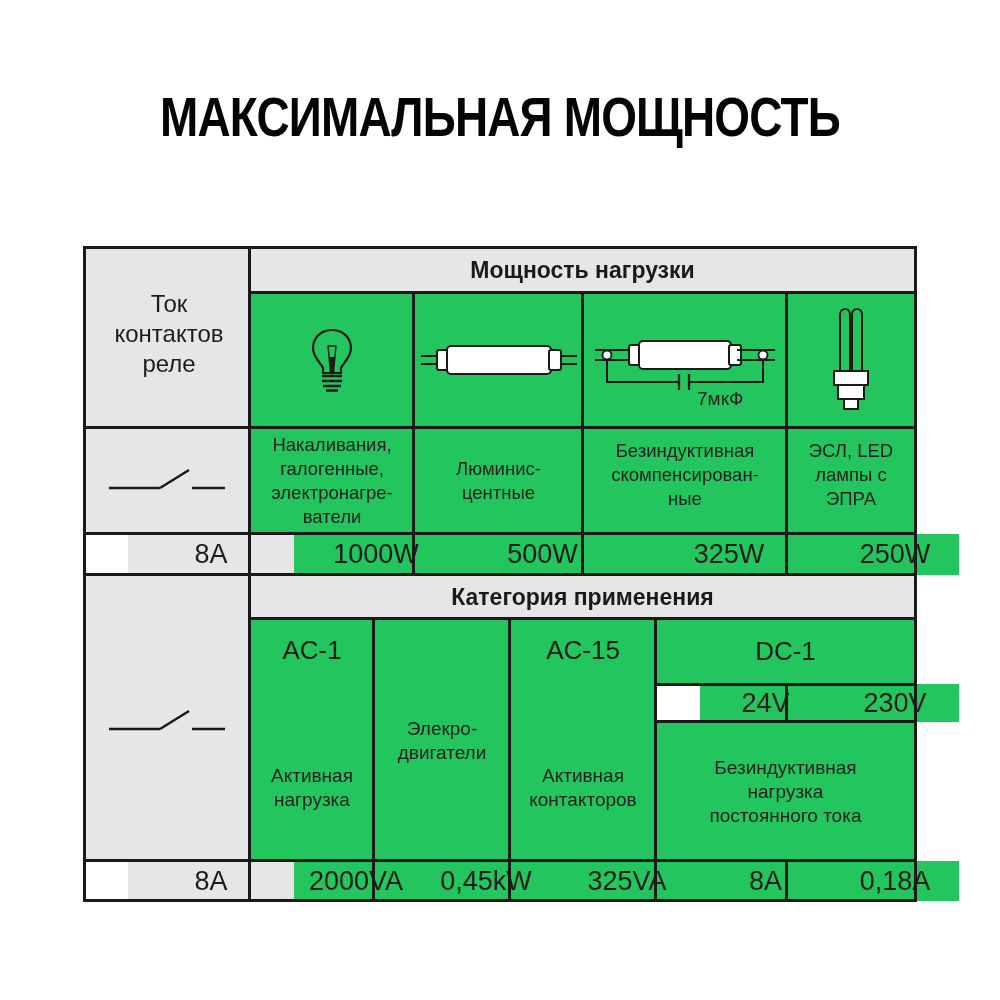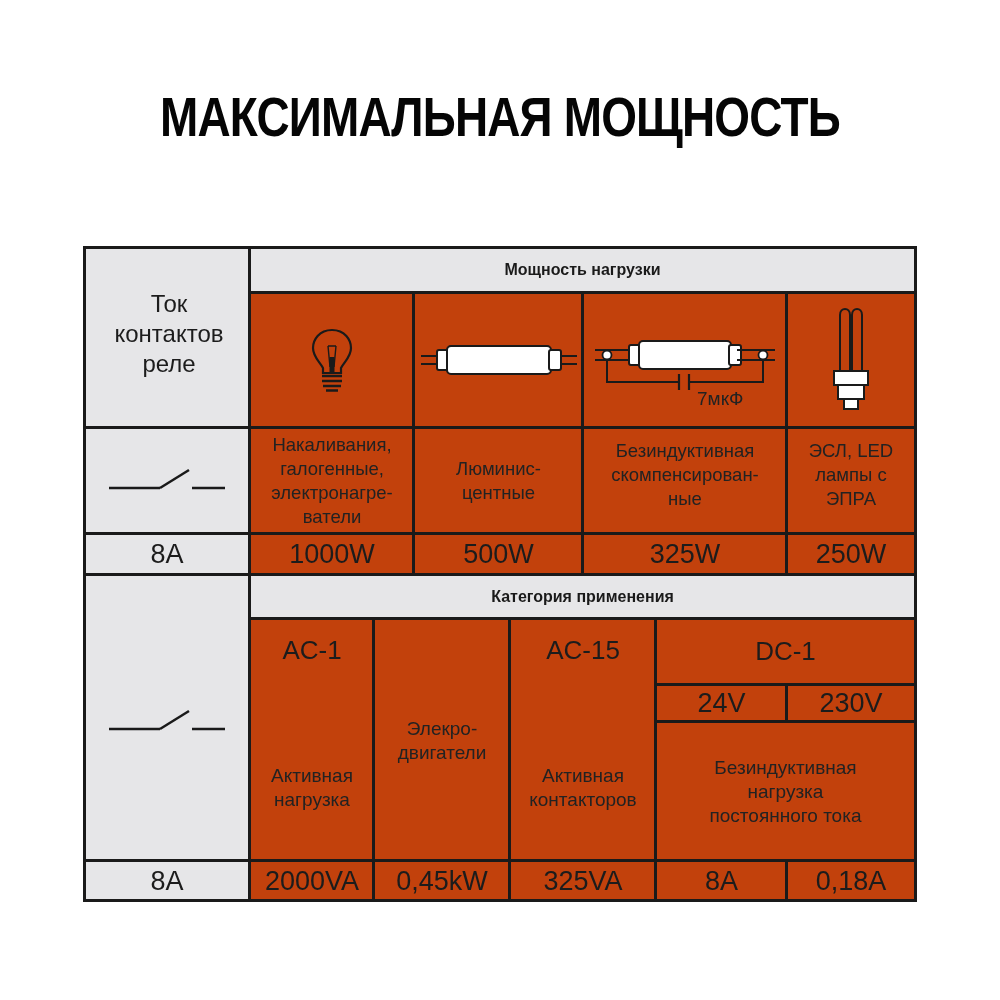--- a/index.html
+++ b/index.html
@@ -5,26 +5,26 @@
   html, body { margin: 0; padding: 0; background: #ffffff; }
   body { width: 1000px; height: 1000px; position: relative; overflow: hidden;
          font-family: "Liberation Sans", "DejaVu Sans", sans-serif; color: #1c1c1c; }
   .title { position: absolute; left: 0; top: 82px; width: 1000px; text-align: center;
            font-family: "Liberation Sans", sans-serif; font-weight: 700; font-size: 56px;
            letter-spacing: -1px; color: #050505; transform: scaleX(0.82); transform-origin: 500px 0;
            line-height: 70px; }
   .cell { position: absolute; box-sizing: border-box; display: flex; align-items: center;
           justify-content: center; text-align: center; }
   .gray { background: #e6e6e8; }
-  .white { background: #c2410c; }
+  .white { background: #22c55e; }
   .hline, .vline { position: absolute; background: #1a1a1a; }
   .hline { height: 3px; }
   .vline { width: 3px; }
-  .hdr { font-weight: 700; font-size: 16px; color: #1a1a1a; }
-  .val { font-size: 27px; color: #1c1c1c; }
+  .hdr { font-weight: 700; font-size: 23px; color: #1a1a1a; }
+  .val { font-size: 27px; color: #1c1c1c; margin-left: 44px; }
   .desc { font-size: 18.5px; line-height: 24px; color: #222; }
   .cat { font-size: 26px; color: #1c1c1c; }
   .lbl { font-size: 24px; line-height: 30px; color: #1c1c1c; }
   .small { font-size: 20px; color: #222; }
   svg { display: block; }
 </style>
 </head>
 <body>
 
 <div class="title">МАКСИМАЛЬНАЯ МОЩНОСТЬ</div>

